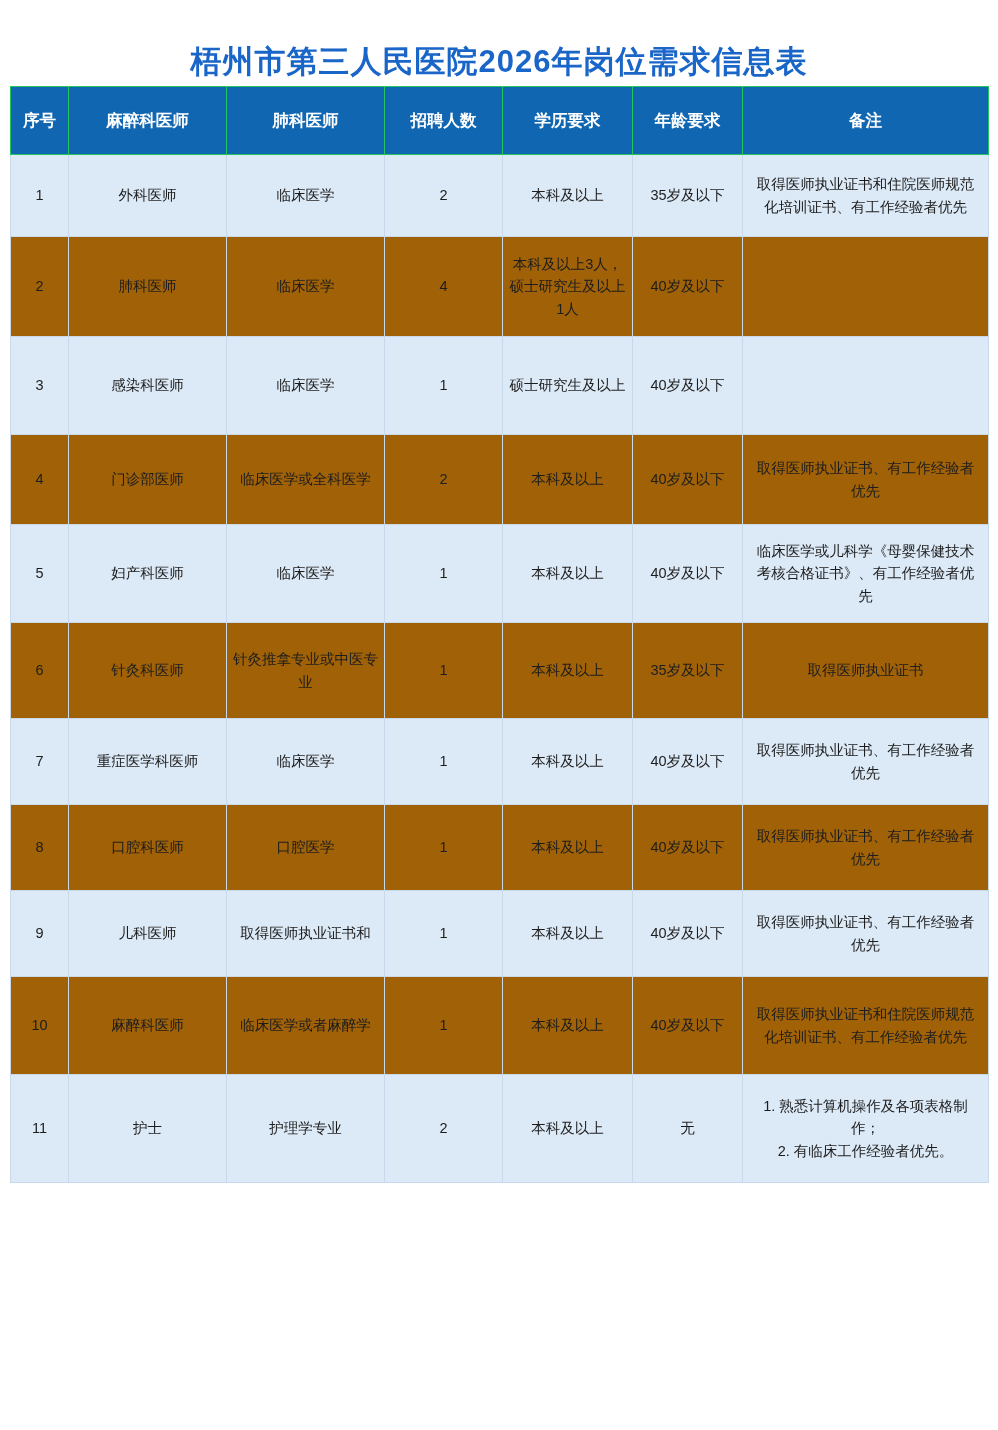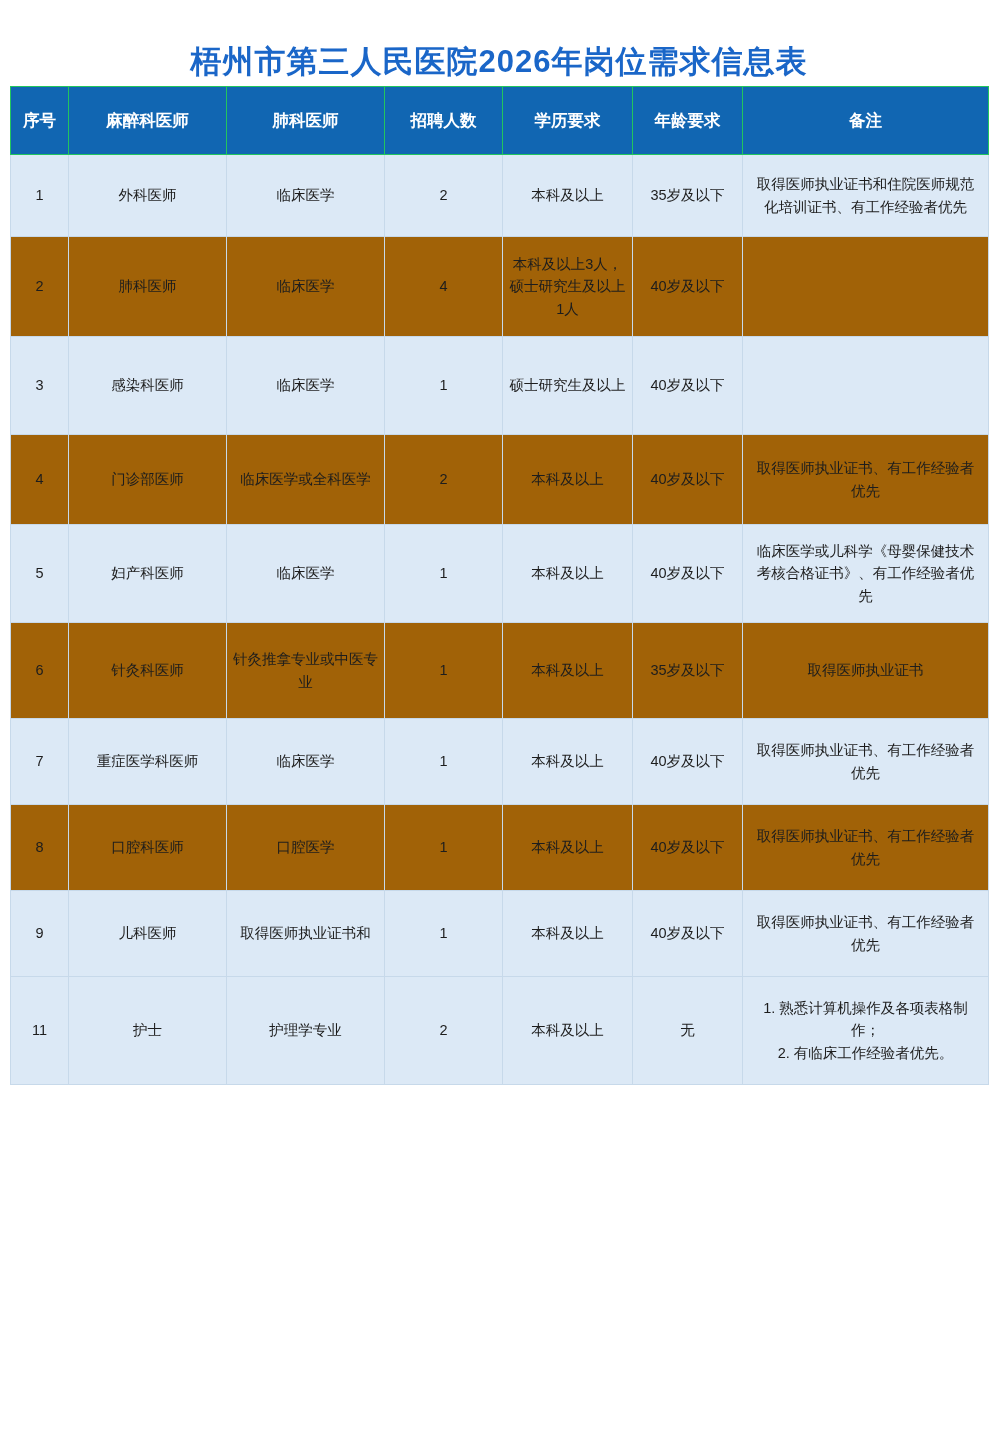--- a/index.html
+++ b/index.html
@@ -177,20 +177,29 @@
         </tr>
         <tr class="odd" style="height: 86px;">
           <td>9</td>
           <td class="nowrap-cell">儿科医师</td>
           <td>取得医师执业证书和</td>
           <td>1</td>
           <td>本科及以上</td>
           <td class="nowrap-cell">40岁及以下</td>
           <td class="remark multiline">取得医师执业证书、有工作经验者优先</td>
         </tr>
+        <tr class="even" style="height: 98px;">
+          <td>10</td>
+          <td class="nowrap-cell">麻醉科医师</td>
+          <td>临床医学或者麻醉学</td>
+          <td>1</td>
+          <td>本科及以上</td>
+          <td class="nowrap-cell">40岁及以下</td>
+          <td class="remark multiline">取得医师执业证书和住院医师规范化培训证书、有工作经验者优先</td>
+        </tr>
         <tr class="odd" style="height: 108px;">
           <td>11</td>
           <td class="nowrap-cell">护士</td>
           <td>护理学专业</td>
           <td>2</td>
           <td>本科及以上</td>
           <td class="nowrap-cell">无</td>
           <td class="remark multiline">1. 熟悉计算机操作及各项表格制作；
 2. 有临床工作经验者优先。</td>
         </tr>

